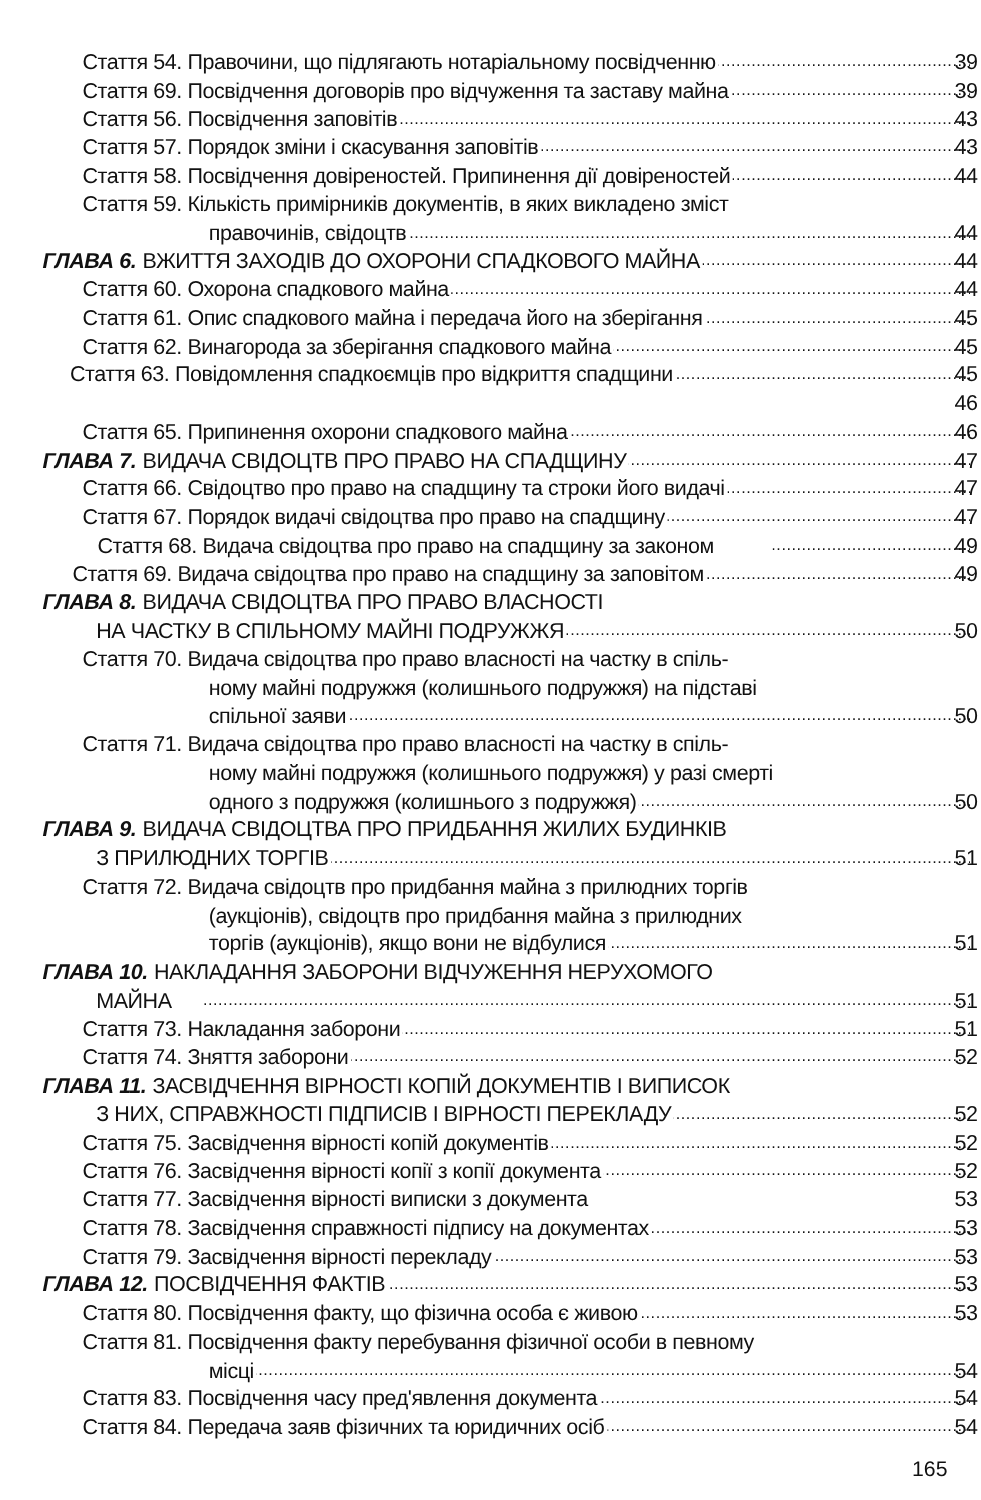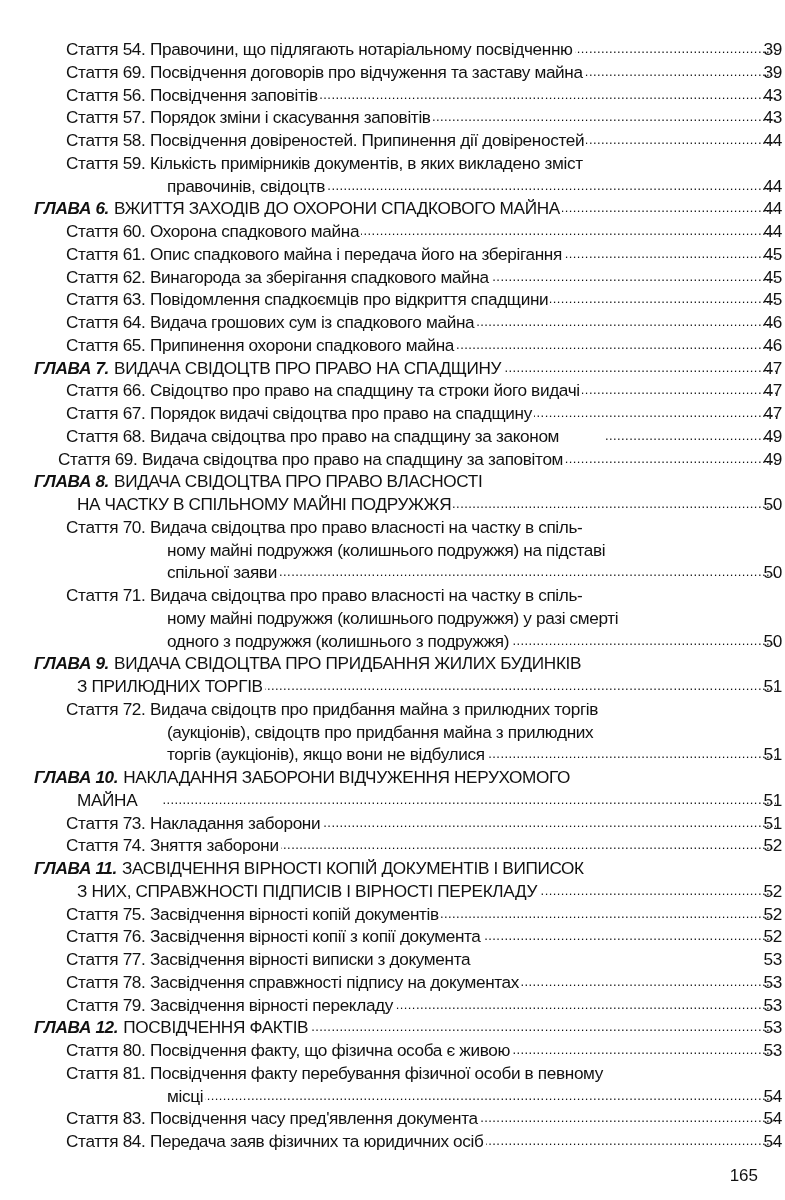--- a/index.html
+++ b/index.html
@@ -93,29 +93,28 @@
       <span class="num">45</span>
     </div>
     <div class="line lvl-art dotted">
       <span class="txt" style="left: 42px;">
         <span>Стаття 62. Винагорода за зберігання спадкового майна</span>
         <span class="lead"></span>
       </span>
       <span class="num">45</span>
     </div>
     <div class="line lvl-art dotted">
-      <span class="txt" style="left: 42px;">
+      <span class="txt" style="left: 32px;">
         <span>Стаття 63. Повідомлення спадкоємців про відкриття спадщини</span>
         <span class="lead"></span>
       </span>
       <span class="num">45</span>
     </div>
     <div class="line lvl-art dotted">
       <span class="txt" style="left: 42px;">
-        <span>Стаття 64. Видача грошових сум із спадкового майна</span>
         <span class="lead"></span>
       </span>
       <span class="num">46</span>
     </div>
     <div class="line lvl-art dotted">
       <span class="txt" style="left: 42px;">
         <span>Стаття 65. Припинення охорони спадкового майна</span>
         <span class="lead"></span>
       </span>
       <span class="num">46</span>
@@ -136,21 +135,21 @@
       <span class="num">47</span>
     </div>
     <div class="line lvl-art dotted">
       <span class="txt" style="left: 42px;">
         <span>Стаття 67. Порядок видачі свідоцтва про право на спадщину</span>
         <span class="lead"></span>
       </span>
       <span class="num">47</span>
     </div>
     <div class="line lvl-art dotted">
-      <span class="txt" style="left: 42px; gap: 45px;">
+      <span class="txt" style="left: 54px; gap: 45px;">
         <span>Стаття 68. Видача свідоцтва про право на спадщину за законом</span>
         <span class="lead"></span>
       </span>
       <span class="num">49</span>
     </div>
     <div class="line lvl-art dotted">
       <span class="txt" style="left: 34px;">
         <span>Стаття 69. Видача свідоцтва про право на спадщину за заповітом</span>
         <span class="lead"></span>
       </span>

